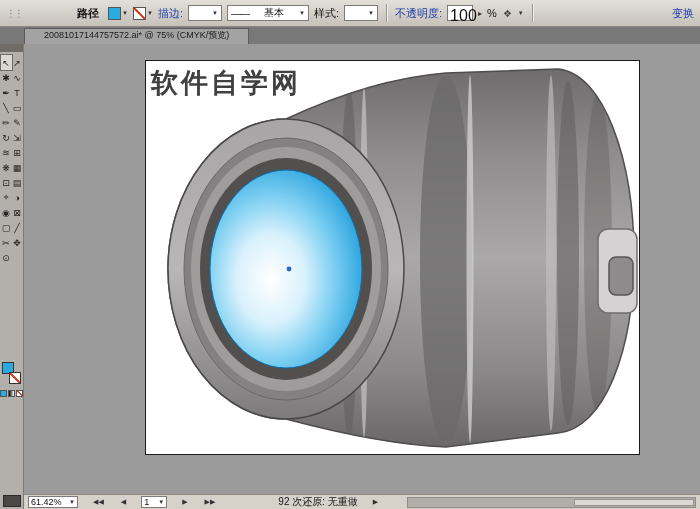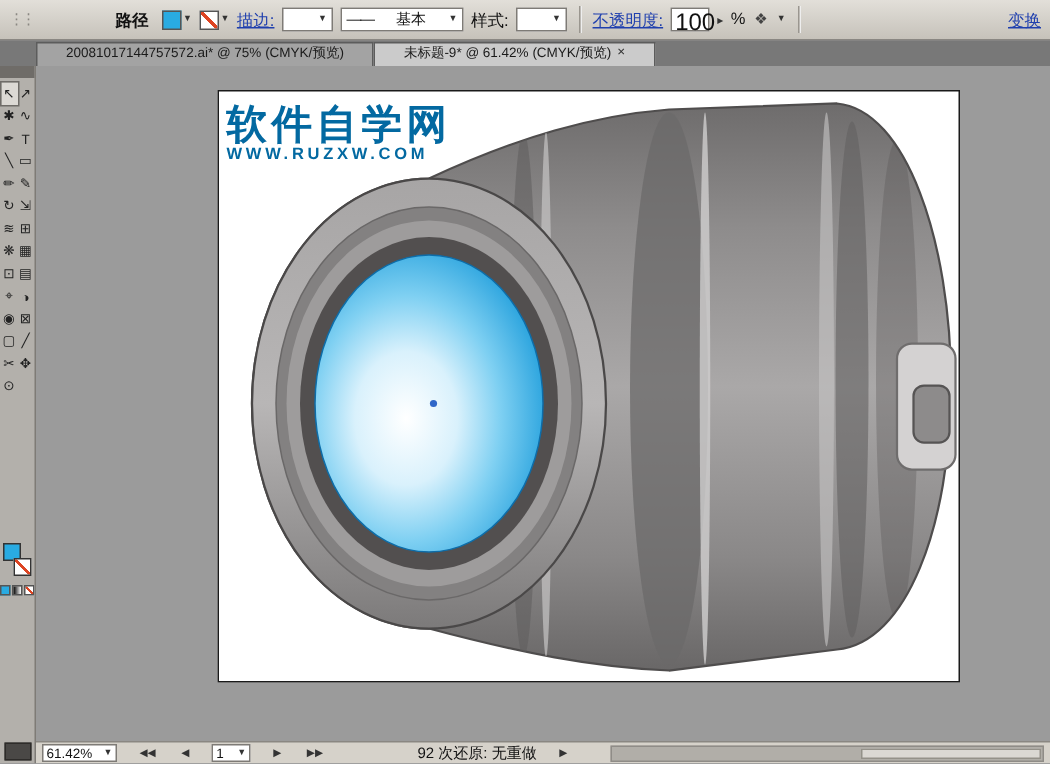--- a/index.html
+++ b/index.html
@@ -10,21 +10,21 @@
   .options-bar{position:absolute;left:0;top:0;width:700px;height:27px;
     background:linear-gradient(#e2dfd9,#c6c2ba);border-bottom:1px solid #8a8782;
     display:flex;align-items:center;gap:5px;padding:0 6px;font-size:11px;color:#111;}
   .grip{color:#8a8782;font-size:10px;letter-spacing:-2px;margin-right:2px;}
   .ctx-label{font-weight:bold;margin-right:4px;padding-left:48px;}
   .swatch-wrap{display:inline-flex;align-items:center;gap:1px;}
   .swatch{width:13px;height:13px;border:1px solid #555;background:#fff;display:inline-block;position:relative;}
   .swatch.fill{background:var(--fillcol,#29abe2);}
   .swatch.stroke{background:linear-gradient(45deg,transparent 42%,#d42 42%,#d42 58%,transparent 58%),#fff;}
   .dd{font-size:6px;color:#333;line-height:1;}
-  .link{color:#1f3fae;text-decoration:underline;cursor:pointer;}
+  .link{color:#1f3fae;cursor:pointer;}
   .combo{display:inline-flex;align-items:center;justify-content:space-between;gap:3px;
     background:#fff;border:1px solid #7e7b76;height:16px;padding:0 3px;font-size:10px;}
   .combo.small{width:34px;}
   .combo.brush{width:82px;}
   .combo .dash{letter-spacing:-1px;color:#222;}
   .opacity-box{display:inline-block;width:26px;height:16px;background:#fff;border:1px solid #7e7b76;
     font-size:16px;text-align:right;padding:1px 2px;}
   .spin{font-size:8px;color:#333;}
   .mini-icon{font-size:10px;color:#444;padding:0 1px;cursor:pointer;}
   .sep{width:1px;height:18px;background:#9a968f;margin:0 3px;box-shadow:1px 0 0 #eee;}
@@ -54,21 +54,21 @@
   .mode{width:7px;height:7px;border:1px solid #555;background:var(--fillcol,#29abe2);cursor:pointer;}
   .mode.grad{background:linear-gradient(90deg,#000,#fff);}
   .mode.none{background:linear-gradient(45deg,transparent 40%,#d42 40%,#d42 60%,transparent 60%),#fff;}
   .screen-mode{margin-top:auto;margin-bottom:2px;width:18px;height:12px;background:#4a4846;
     border:1px solid #2e2c2a;cursor:pointer;}
 
   
   .canvas{position:absolute;left:24px;top:44px;width:676px;height:450px;background:#9b9b9b;overflow:hidden;}
   .artboard{position:absolute;left:121px;top:16px;width:495px;height:395px;background:#fff;
     border:1px solid #1a1a1a;}
-  .watermark{position:absolute;left:5px;top:8px;z-index:1;color:#0369a1;
+  .watermark{position:absolute;left:5px;top:8px;z-index:1;color:#404040;
     text-shadow:1px 1px 0 rgba(255,255,255,.85);}
   .wm1{font-size:27px;font-weight:bold;letter-spacing:3px;line-height:1.05;}
   .wm2{font-size:11px;font-weight:bold;letter-spacing:2.5px;}
   .lens-svg{position:absolute;left:0;top:0;z-index:2;}
 
   
   .status-bar{position:absolute;left:24px;bottom:0;width:676px;height:15px;background:#d6d2ca;
     border-top:1px solid #8a8782;display:flex;align-items:center;gap:13px;padding:0 4px;font-size:9px;color:#111;}
   .zoom-box{display:inline-flex;align-items:center;justify-content:space-between;width:50px;height:12px;
     background:#fff;border:1px solid #7e7b76;padding:0 2px;cursor:pointer;}
@@ -120,24 +120,20 @@
     <span class="mini-icon">❖</span>
     <span class="dd">▼</span>
     <span class="sep"></span>
     <a class="link transform-link">变换</a>
   </div>
 
   <div class="tab-bar">
     <div class="tab">
       <span>20081017144757572.ai*  @ 75% (CMYK/预览)</span>
     </div>
-    <div class="tab active">
-      <span>未标题-9* @ 61.42% (CMYK/预览)</span>
-      <span class="tab-close">×</span>
-    </div>
   </div>
 
   <div class="toolbar">
     <div class="tb-head"></div>
     <div id="tools-grid">
         <div class="tool selected">
           <span>↖</span>
         </div>
         <div class="tool">
           <span>↗</span>
@@ -227,21 +223,20 @@
       <span class="mode grad"></span>
       <span class="mode none"></span>
     </div>
     <div class="screen-mode"></div>
   </div>
 
   <div class="canvas">
     <div class="artboard">
       <div class="watermark">
         <div class="wm1">软件自学网</div>
-        <div class="wm2">WWW.RUZXW.COM</div>
       </div>
       <svg class="lens-svg" width="495" height="395" viewBox="0 0 495 395">
         <defs>
           <linearGradient id="bodyGrad" x1="0" y1="0" x2="0" y2="1">
             <stop offset="0" stop-color="#6e6c6c"></stop>
             <stop offset="0.22" stop-color="#8e8c8c"></stop>
             <stop offset="0.5" stop-color="#aaa8a8"></stop>
             <stop offset="0.8" stop-color="#8a8888"></stop>
             <stop offset="1" stop-color="#696767"></stop>
           </linearGradient>

